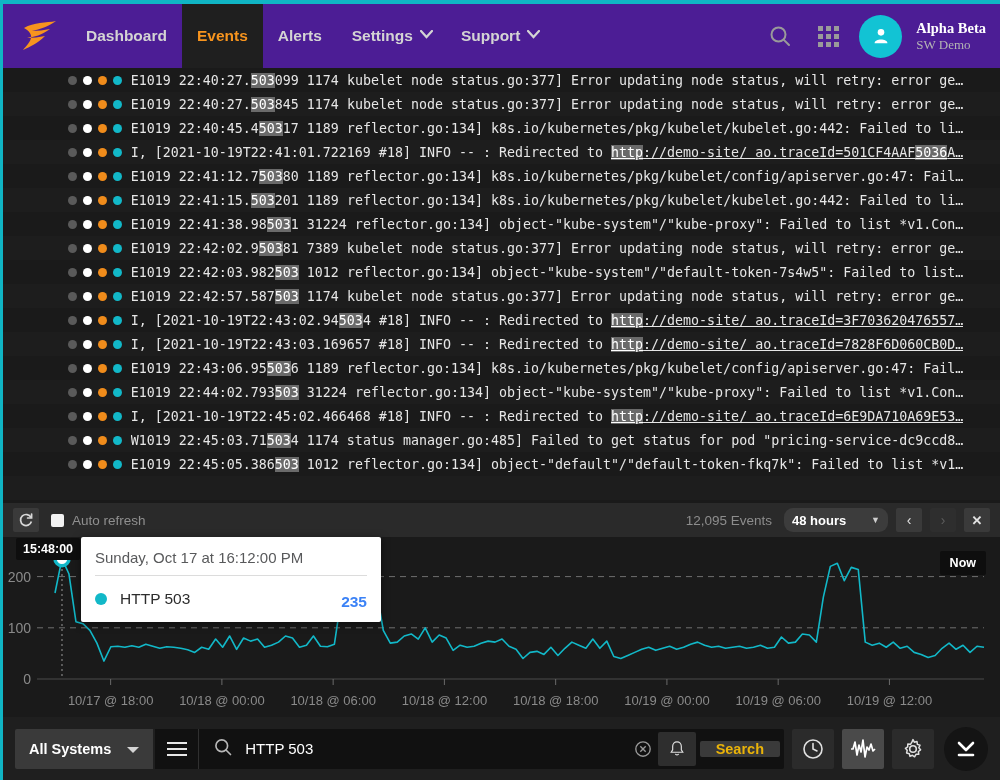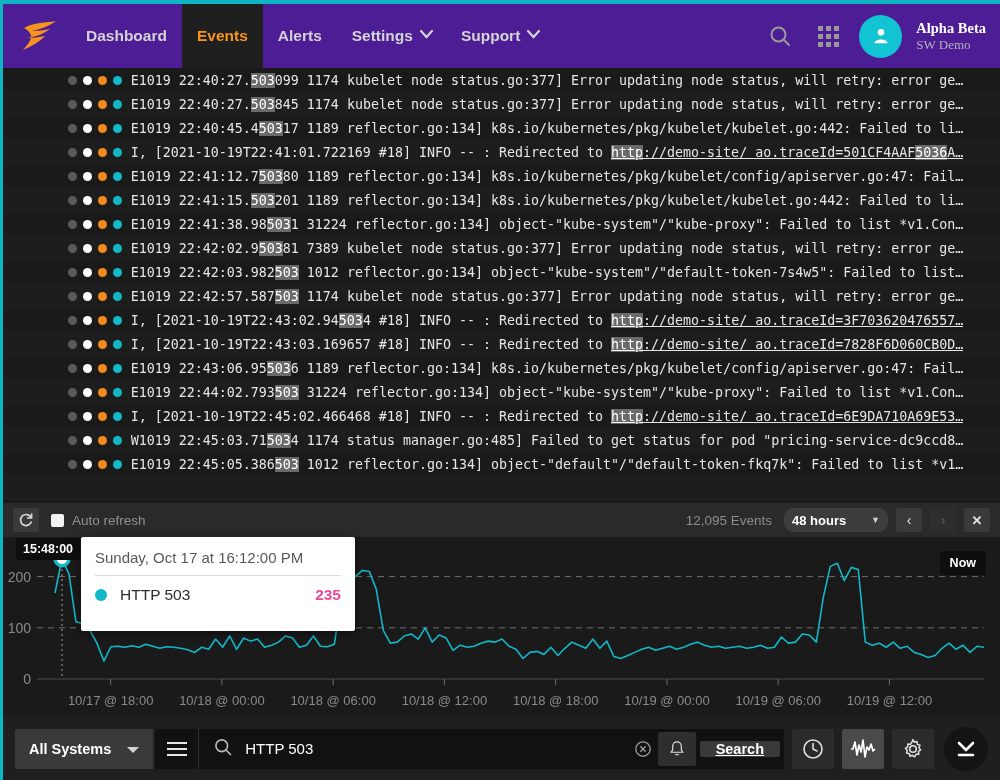--- a/index.html
+++ b/index.html
@@ -115,30 +115,30 @@
   .now-badge {
     position: absolute; right: 14px; top: 14px; background: #0e0e0e;
     color: #ffffff; font-size: 12.5px; font-weight: bold;
     padding: 5px 10px; border-radius: 2px; cursor: pointer;
   }
   .axis-label { fill: #8a8a8a; font-size: 13px; font-family: "Liberation Sans", sans-serif; }
   .ytick-label { fill: #8a8a8a; font-size: 14px; font-family: "Liberation Sans", sans-serif; }
 
   
   .tooltip {
-    position: absolute; left: 78px; top: 0px; width: 274px;
-    background: #ffffff; border-radius: 2px; padding: 12px 14px 27px 14px;
+    position: absolute; left: 78px; top: 0px; width: 300px;
+    background: #ffffff; border-radius: 2px; padding: 12px 14px 11px 14px;
     box-shadow: 0 2px 8px rgba(0,0,0,.5); z-index: 40;
   }
   .tt-title { color: #58595b; font-size: 15px; padding-bottom: 9px; }
   .tt-divider { height: 1px; background: #dcdcdc; }
   .tt-row { display: flex; align-items: center; padding-top: 10px; }
   .tt-dot { width: 12px; height: 12px; border-radius: 50%; background: #12b8c8; margin-right: 13px; }
   .tt-label { color: #2d2d2d; font-size: 15.5px; }
-  .tt-value { margin-left: auto; color: #ec4899; font-size: 15.5px; font-weight: bold; }
+  .tt-value { margin-left: auto; color: #3b82f6; font-size: 15.5px; font-weight: bold; margin-top: 7px; }
 
   
   .bottombar {
     position: absolute; top: 717px; left: 3px; width: 997px; height: 63px;
     background: #1f1f1f; display: flex; align-items: center; padding: 0 12px; gap: 0;
   }
   .sys-select {
     height: 40px; background: #3a3a3a; color: #ffffff; font-size: 14.5px;
     font-weight: bold; display: flex; align-items: center; gap: 16px;
     padding: 0 14px; cursor: pointer; border-radius: 2px 0 0 2px;
@@ -150,23 +150,23 @@
   .hamburger { width: 44px; height: 40px; display: flex; flex-direction: column;
     align-items: center; justify-content: center; gap: 4px; cursor: pointer;
     border-right: 1px solid #303030; }
   .hamburger i { width: 20px; height: 2px; background: #e8e8e8; display: block; }
   .search-input-wrap { flex: 1; display: flex; align-items: center; gap: 12px; padding-left: 14px; }
   .search-val { color: #ffffff; font-size: 15px; }
   .clear-btn { width: 30px; display: flex; align-items: center; justify-content: center; cursor: pointer; }
   .bell-btn { width: 38px; height: 34px; background: #2e2e2e; display: flex;
     align-items: center; justify-content: center; cursor: pointer; border-radius: 2px; margin-right: 4px; }
   .search-btn {
-    height: 16px; background: #3a3a3a; color: #ffffff; font-size: 14.5px;
+    height: 16px; background: #3a3a3a; color: #eab308; font-size: 14.5px;
     font-weight: bold; display: flex; align-items: center; padding: 0 16px;
-    margin-right: 4px; cursor: pointer; border-radius: 2px; text-decoration: underline;
+    margin-right: 4px; cursor: pointer; border-radius: 2px;
   }
   .tool-btn {
     width: 42px; height: 40px; background: #2b2b2b; display: flex;
     align-items: center; justify-content: center; cursor: pointer;
     margin-left: 8px; border-radius: 2px;
   }
   .tool-btn.active { background: #4a4a4a; }
   .collapse-btn {
     width: 44px; height: 44px; border-radius: 50%; background: #141414;
     display: flex; align-items: center; justify-content: center;

